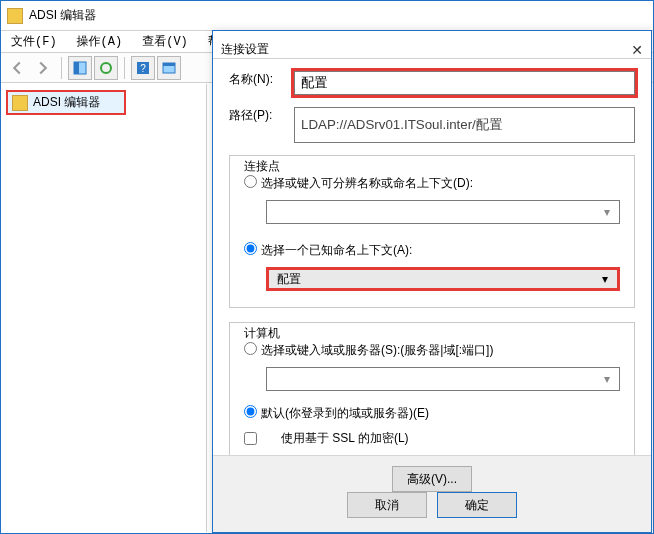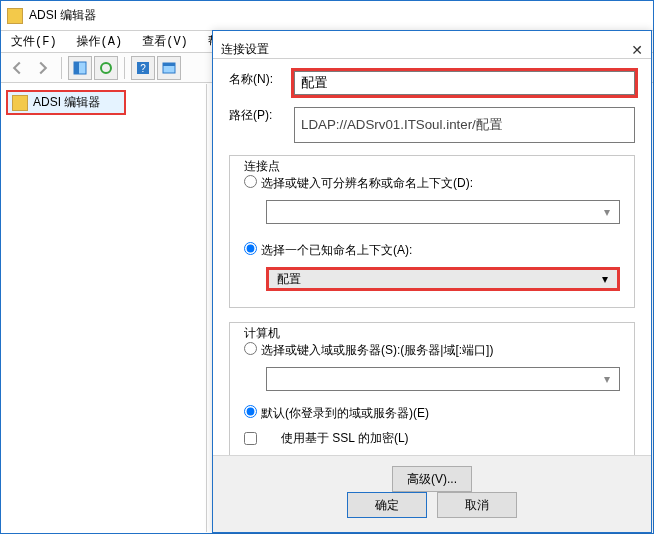--- a/index.html
+++ b/index.html
@@ -298,21 +298,21 @@
         <span>使用基于 SSL 的加密(L)</span>
       </div>
     </div>
   </div>
 
   <div class="dlg-buttons">
     <div class="btn">
       <span>高级(V)...</span>
     </div>
     <div class="btn-group">
+      <div class="btn">
+        <span>取消</span>
+      </div>
       <div class="btn primary">
         <span>确定</span>
       </div>
-      <div class="btn">
-        <span>取消</span>
-      </div>
     </div>
   </div>
 </div>
 
 </body></html>

